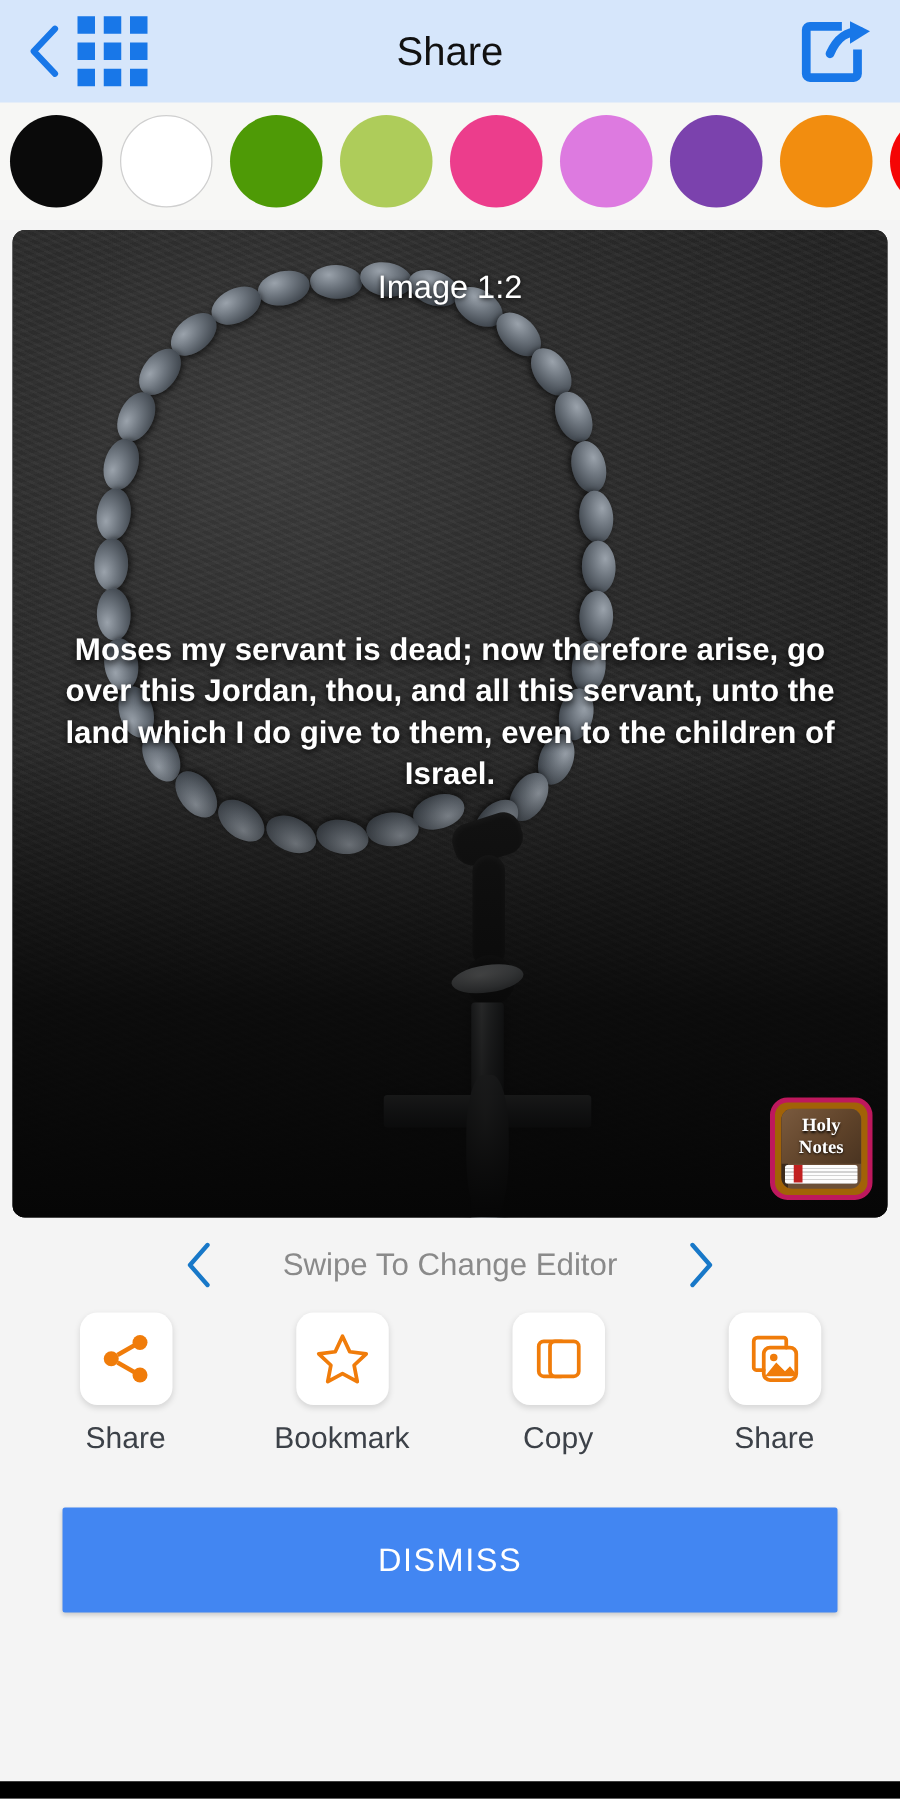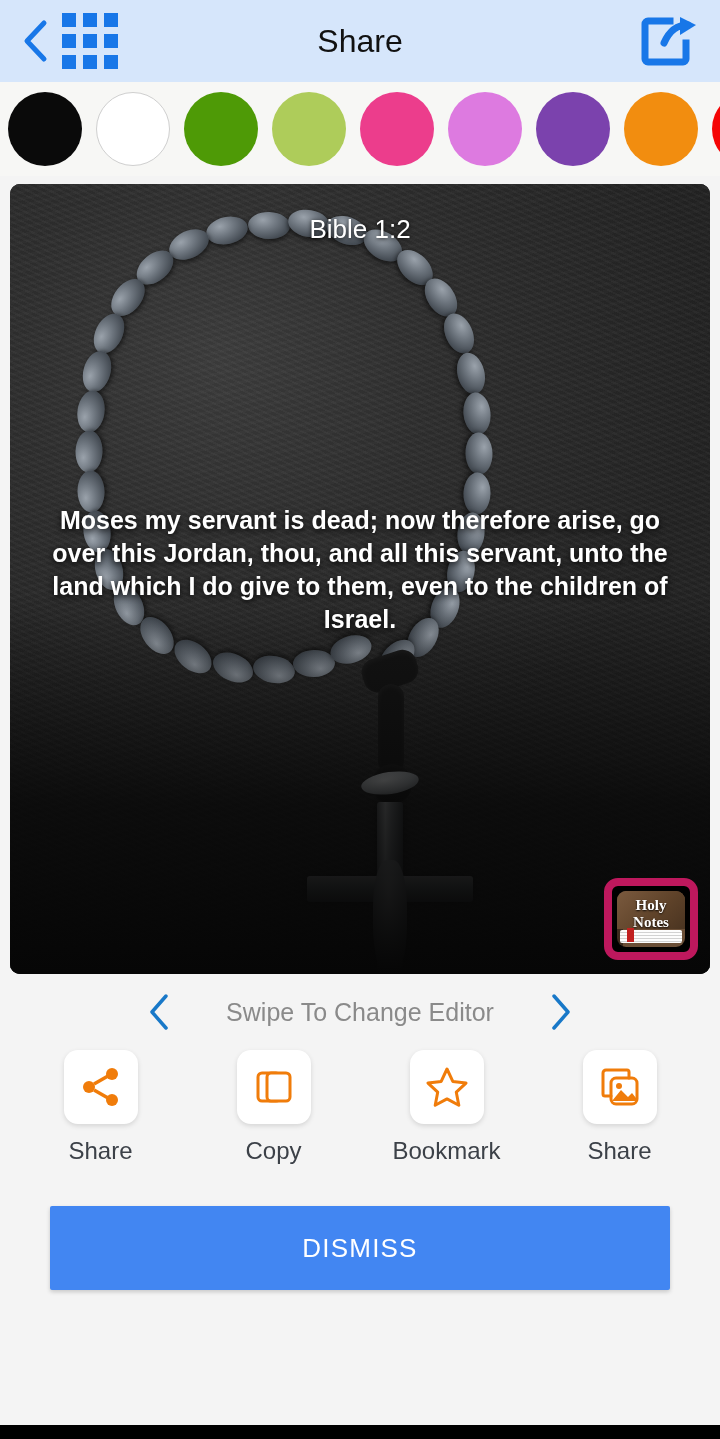--- a/index.html
+++ b/index.html
@@ -119,24 +119,24 @@
     text-shadow: 0 1px 4px rgba(0,0,0,0.85);
   }
   .verse-text {
     position: absolute; left: 30px; right: 30px; top: 320px;
     text-align: center;
     color: #fff; font-size: 25px; line-height: 1.32; font-weight: 700;
     text-shadow: 0 2px 6px rgba(0,0,0,0.9);
   }
   .watermark {
     position: absolute; right: 12px; bottom: 14px;
-    width: 94px; height: 82px;
+    width: 82px; height: 82px;
     border-radius: 14px;
-    background: #000000;
-    border: 8px solid #be185d;
+    background: #a16207;
+    border: 4px solid #be185d;
     padding: 5px;
   }
   .wm-inner { width: 100%; height: 100%; border-radius: 9px; overflow: hidden; position: relative;
     background: linear-gradient(to right, #3c2b1d 0 9%, #6b4f37 9% 100%); }
   .wm-cover { position: absolute; left: 0; right: 0; top: 0; height: 68%;
     background: linear-gradient(135deg, #7a5a3e 0%, #5e4229 60%, #4a3421 100%); }
   .wm-title { position: absolute; left: 0; right: 0; top: 6px; text-align: center;
     color: #fff; font-family: "Liberation Serif", serif; font-weight: 700; font-size: 15px; line-height: 1.12;
     text-shadow: 0 1px 2px rgba(0,0,0,.9); }
   .wm-pages { position: absolute; left: 3px; right: 3px; bottom: 4px; height: 24%;
@@ -277,21 +277,21 @@
         <div class="crucifix" style="left:300px; top:618px; width:160px; height:260px;">
           <span class="cx-top"></span>
           <span class="cx-v"></span>
           <span class="cx-h"></span>
           <span class="cx-body"></span>
         </div>
 
         <div class="bg-darken-bottom"></div>
       </div>
 
-      <div class="verse-ref">Bible 1:2</div>
+      <div class="verse-ref">Image 1:2</div>
       <div class="verse-text">Moses my servant is dead; now therefore arise, go over this Jordan, thou, and all this servant, unto the land which I do give to them, even to the children of Israel.</div>
 
       <div class="watermark">
         <div class="wm-inner">
           <div class="wm-cover"></div>
           <div class="wm-title">
             <span>Holy</span><br>
             <span>Notes</span>
           </div>
           <div class="wm-pages"></div>
@@ -327,34 +327,34 @@
           <line x1="14" y1="18" x2="28" y2="10" stroke="#f07c0a" stroke-width="3.5"></line>
           <line x1="14" y1="24" x2="28" y2="32" stroke="#f07c0a" stroke-width="3.5"></line>
         </svg>
       </span>
       <span class="action-label">Share</span>
     </div>
 
     <div class="action">
       <span class="action-tile">
         <svg viewBox="0 0 42 42" aria-hidden="true">
-          <rect x="5" y="7" width="22" height="28" rx="4" fill="none" stroke="#f07c0a" stroke-width="3"></rect>
-          <rect x="14" y="7" width="23" height="28" rx="4" fill="#fff" stroke="#f07c0a" stroke-width="3"></rect>
-        </svg>
-      </span>
-      <span class="action-label">Copy</span>
+          <polygon points="21,3 26.8,15.4 40,17.1 30.3,26.2 32.8,39.3 21,32.9 9.2,39.3 11.7,26.2 2,17.1 15.2,15.4" fill="none" stroke="#f07c0a" stroke-width="3" stroke-linejoin="round"></polygon>
+        </svg>
+      </span>
+      <span class="action-label">Bookmark</span>
     </div>
 
     <div class="action">
       <span class="action-tile">
         <svg viewBox="0 0 42 42" aria-hidden="true">
-          <polygon points="21,3 26.8,15.4 40,17.1 30.3,26.2 32.8,39.3 21,32.9 9.2,39.3 11.7,26.2 2,17.1 15.2,15.4" fill="none" stroke="#f07c0a" stroke-width="3" stroke-linejoin="round"></polygon>
-        </svg>
-      </span>
-      <span class="action-label">Bookmark</span>
+          <rect x="5" y="7" width="22" height="28" rx="4" fill="none" stroke="#f07c0a" stroke-width="3"></rect>
+          <rect x="14" y="7" width="23" height="28" rx="4" fill="#fff" stroke="#f07c0a" stroke-width="3"></rect>
+        </svg>
+      </span>
+      <span class="action-label">Copy</span>
     </div>
 
 
     <div class="action">
       <span class="action-tile">
         <svg viewBox="0 0 42 42" aria-hidden="true">
           <rect x="12" y="12" width="26" height="26" rx="5" fill="none" stroke="#f07c0a" stroke-width="3"></rect>
           <path d="M30 12 V6 A2 2 0 0 0 28 4 H7 A3 3 0 0 0 4 7 V28 A2 2 0 0 0 6 30 H12" fill="none" stroke="#f07c0a" stroke-width="3" stroke-linecap="round"></path>
           <circle cx="20" cy="20" r="3" fill="#f07c0a"></circle>
           <path d="M13 35 L22 24 L29 31 L33 27 L37 32 V35 Z" fill="#f07c0a"></path>

